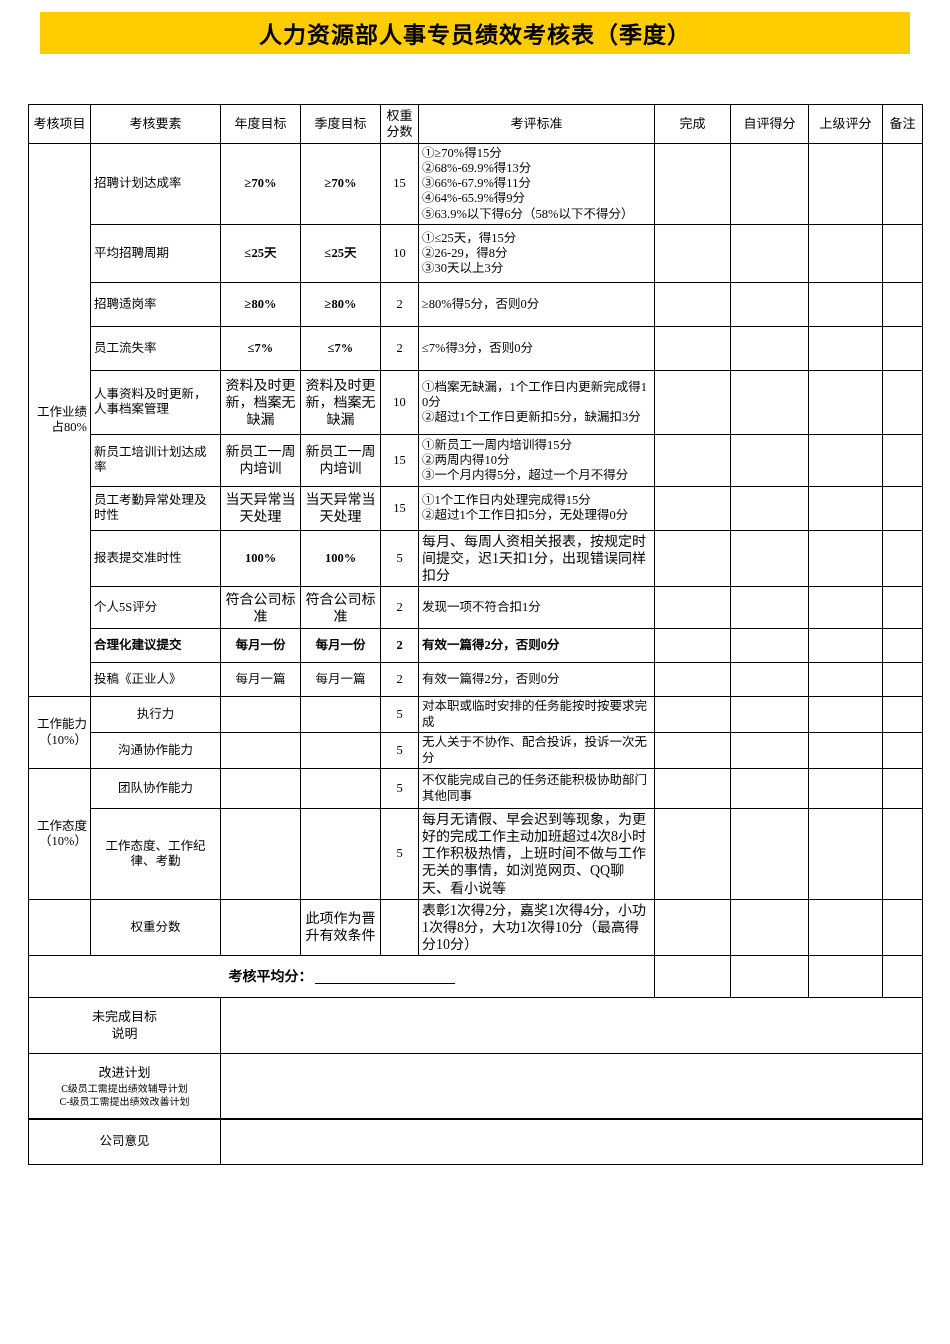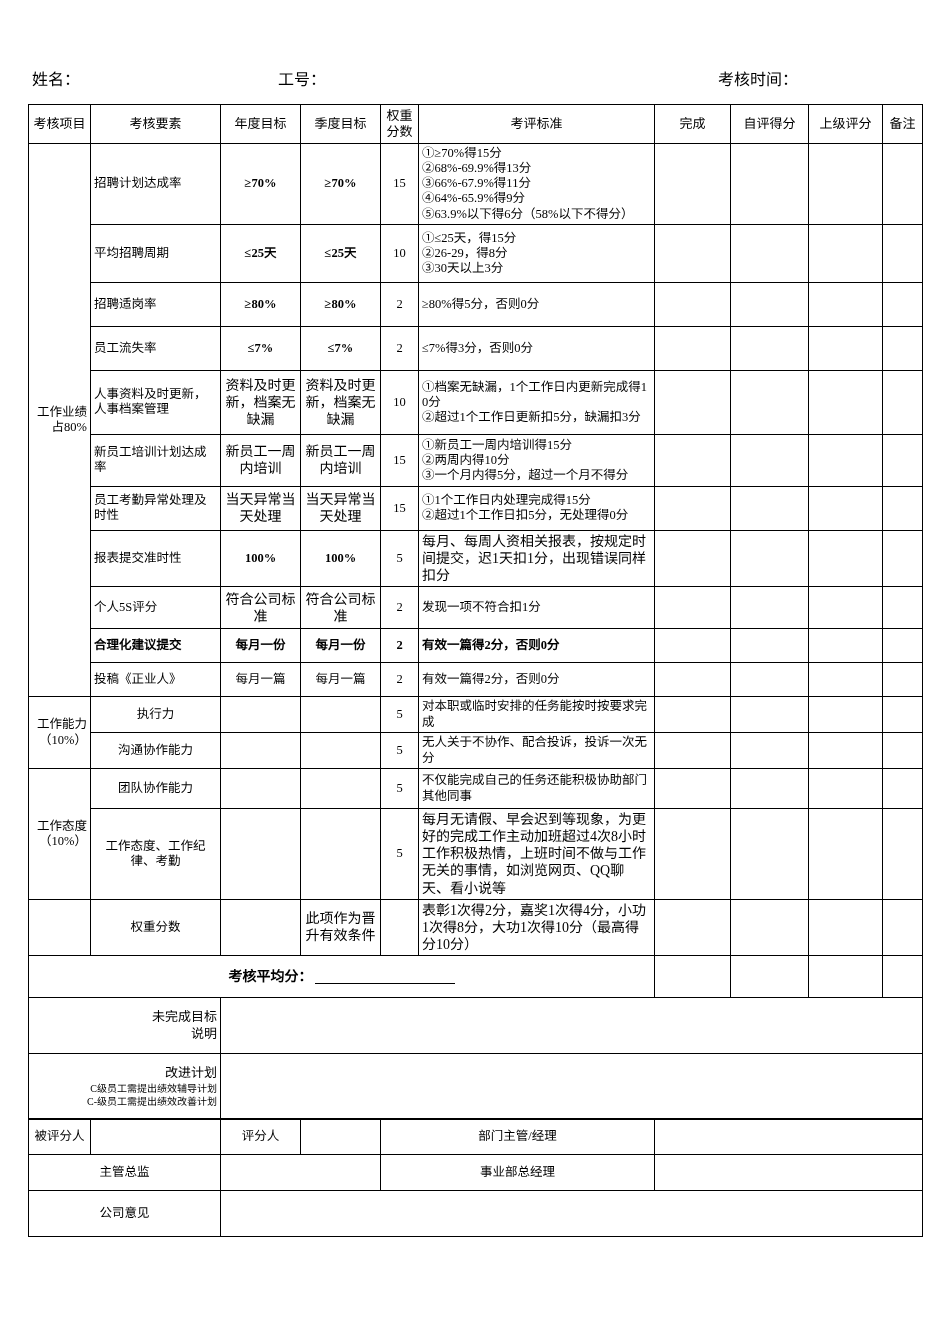--- a/index.html
+++ b/index.html
@@ -55,34 +55,32 @@
   .hdr td{text-align:center;font-size:13px;padding:3px 2px;}
   .mid{font-size:12.5px;}
   .sm{font-size:14px;}
   .bold{font-weight:bold;}
   .empty{}
 
   .avg-cell{text-align:center;font-size:14px;font-weight:bold;padding:10px 8px;}
   .avg-line{display:inline-block;border-bottom:1.4px solid #000;width:140px;vertical-align:-3px;margin-left:2px;}
 
   .tall-left{font-size:12.5px;text-align:right;}
-  .improve-label{font-size:13px;text-align:right;line-height:1.35;}
+  .improve-label{font-size:13px;text-align:center;line-height:1.35;}
   .improve-label .sub{font-size:10px;display:block;}
 </style>
 </head>
 <body>
 
 <div class="page">
 
-
-  <div class="meta-row">
-    <span class="m-name">姓名：</span>
-    <span class="m-emp">工号：</span>
-    <span class="m-time">考核时间：</span>
+  <div class="title-bar">
+    <span class="title-text">人力资源部人事专员绩效考核表（季度）</span>
   </div>
+
 
   <table id="main-table">
     <colgroup>
       <col style="width:62px">
       <col style="width:130px">
       <col style="width:80px">
       <col style="width:80px">
       <col style="width:38px">
       <col style="width:236px">
       <col style="width:76px">
@@ -306,34 +304,20 @@
   <table id="sig-table">
     <colgroup>
       <col style="width:62px">
       <col style="width:130px">
       <col style="width:80px">
       <col style="width:80px">
       <col style="width:274px">
       <col style="width:268px">
     </colgroup>
     <tbody>
-        <tr style="height: 36px;">
-          <td class="mid c-center">被评分人</td>
-          <td class="empty"></td>
-          <td class="mid c-center">评分人</td>
-          <td class="empty"></td>
-          <td class="mid c-center">部门主管/经理</td>
-          <td class="empty"></td>
-        </tr>
-        <tr style="height: 36px;">
-          <td class="mid c-center" colspan="2">主管总监</td>
-          <td class="empty" colspan="2"></td>
-          <td class="mid c-center">事业部总经理</td>
-          <td class="empty"></td>
-        </tr>
         <tr style="height: 46px;">
           <td class="mid c-center" colspan="2">公司意见</td>
           <td class="empty" colspan="4"></td>
         </tr>
       </tbody>
   </table>
 
 </div>
 
 </body></html>

